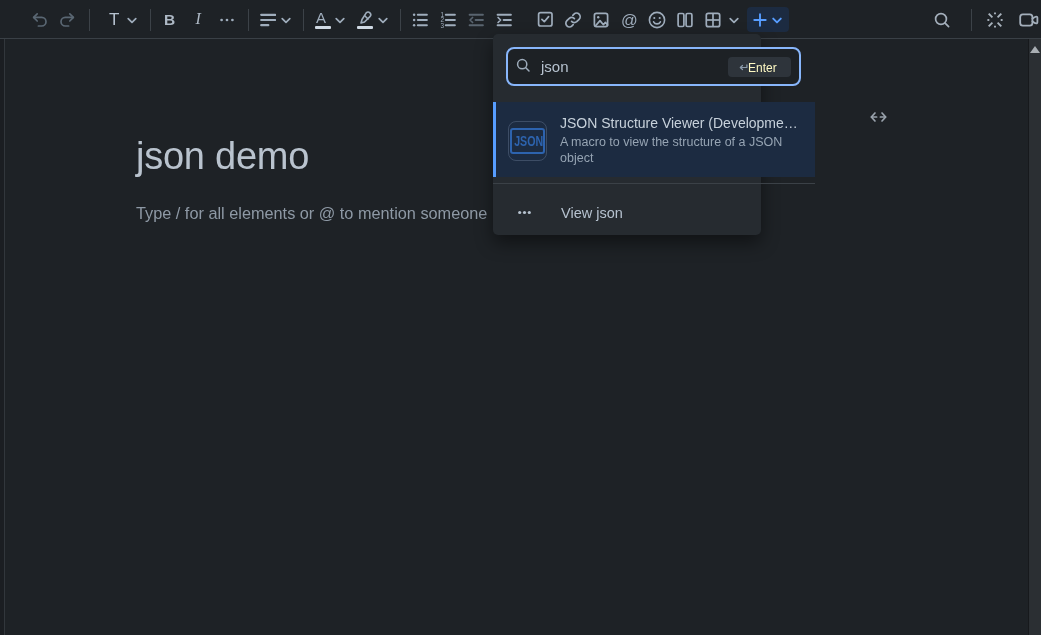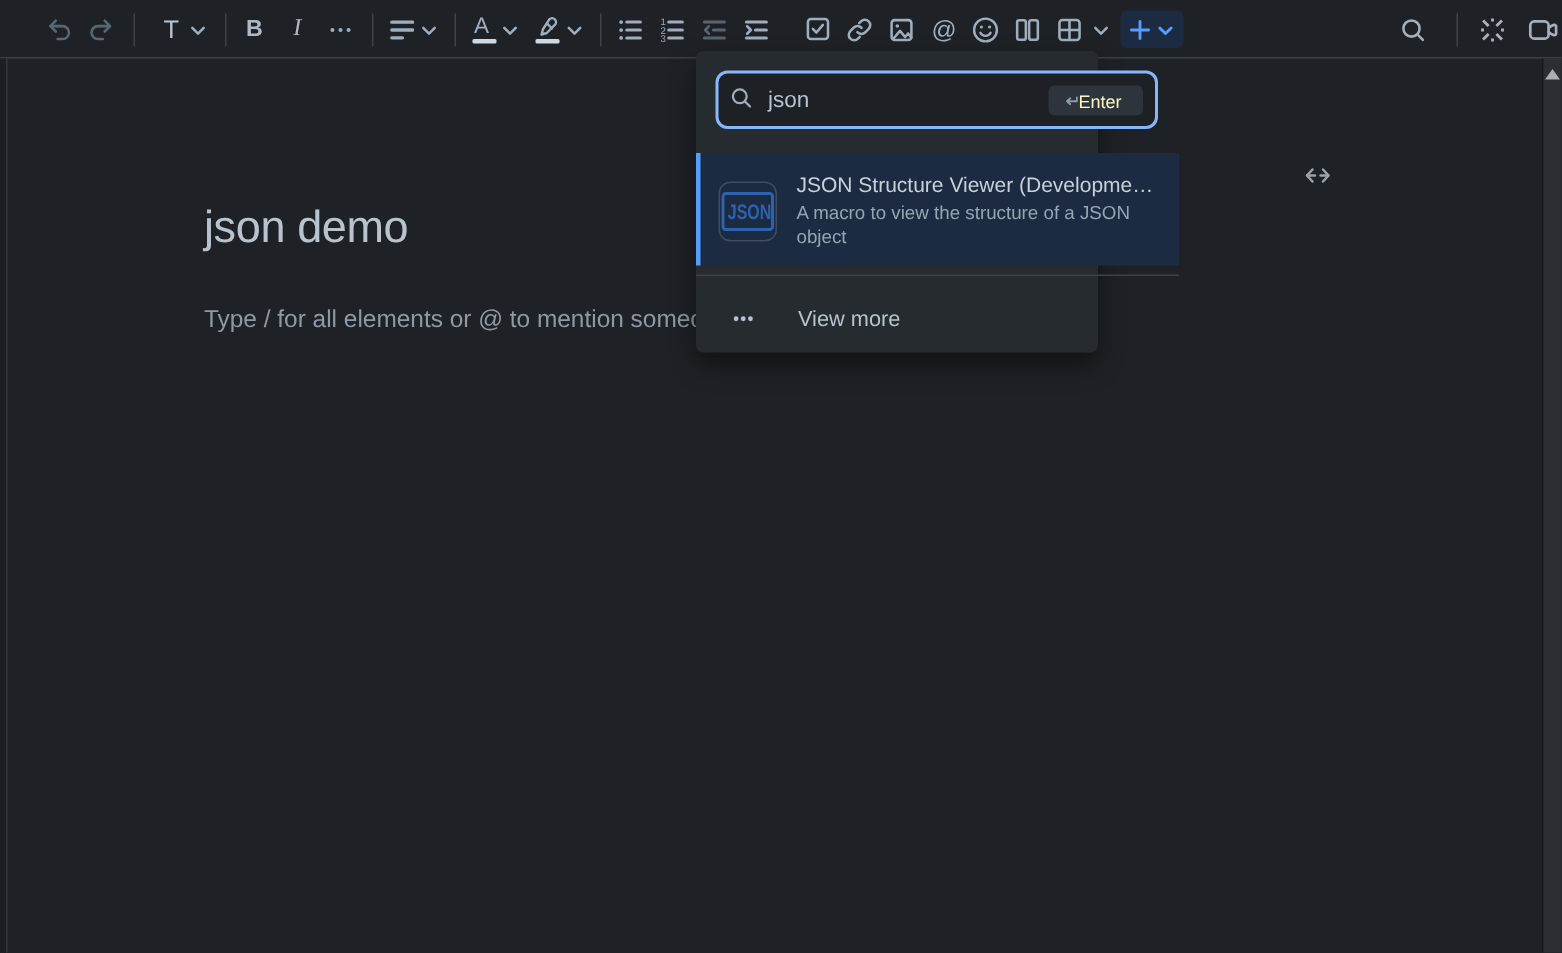--- a/index.html
+++ b/index.html
@@ -163,34 +163,34 @@
 </svg>
 
 <svg style="left:1017.5px;top:10px" width="24" height="20" viewBox="0 0 24 20" fill="none" stroke="#a4afbb" stroke-width="1.8" stroke-linejoin="round">
   <rect x="2.2" y="4.3" width="12.2" height="11.4" rx="2.6"></rect>
   <path d="M14.4 8.7 c3.3-2.9 5-2.6 5-.8 v4.2 c0 1.8-1.7 2.1-5-.8" stroke-linecap="round"></path>
 </svg>
 
 <div class="abs" style="left:4px;top:39px;width:1px;height:596px;background:#32373c;"></div>
 <div class="abs" style="left:0;top:39px;width:4px;height:596px;background:#1b1e22;"></div>
 
-<div class="abs" style="left:136px;top:135px;font-size:30px;color:#b9c3ce;letter-spacing:-0.25px;">json demo</div>
+<div class="abs" style="left:136px;top:135px;font-size:38px;color:#b9c3ce;letter-spacing:-0.25px;">json demo</div>
 <div class="abs" style="left:136px;top:204px;font-size:16.3px;color:#8e99a5;">Type / for all elements or @ to mention someone</div>
 
 <svg class="abs" style="left:868px;top:107px" width="21" height="20" viewBox="0 0 21 20" fill="none" stroke="#9aa3ad" stroke-width="1.7" stroke-linecap="round" stroke-linejoin="round">
   <path d="M7 6 L3.3 10 L7 14"></path>
     <path d="M3.6 10 H8.6"></path>
   <path d="M14 6 L17.7 10 L14 14"></path>
     <path d="M17.4 10 H12.4"></path>
 </svg>
 
 <div class="abs" style="left:1028px;top:39px;width:13px;height:596px;background:#2b2f33;border-left:1px solid #17191c;"></div>
 <div class="abs" style="left:1030px;top:46px;width:0;height:0;border-left:5px solid transparent;border-right:5px solid transparent;border-bottom:7px solid #a9aeb3;"></div>
 
-<div class="abs" id="popup" style="left:464px;top:34px;width:268px;height:201px;background:#262b30;border-radius:5px;box-shadow:0 8px 18px rgba(0,0,0,0.45);">
+<div class="abs" id="popup" style="left:493px;top:34px;width:268px;height:201px;background:#262b30;border-radius:5px;box-shadow:0 8px 18px rgba(0,0,0,0.45);">
 
   <div class="abs" style="left:13px;top:13px;width:295px;height:39px;background:#1d2125;border:2px solid #88b6fb;border-radius:8px;"></div>
   <svg style="left:22px;top:23px" width="17" height="17" viewBox="0 0 17 17" fill="none" stroke="#9fadbc" stroke-width="1.5" stroke-linecap="round">
     <circle cx="7.2" cy="7.2" r="4.6"></circle>
       <path d="M10.8 10.8 L14 14"></path>
   </svg>
   <div class="abs" style="left:48px;top:24px;font-size:15px;color:#b6c2cf;">json</div>
   <div class="abs" style="left:235px;top:23px;width:63px;height:20px;background:#2e343b;border-radius:4px;"></div>
   <svg style="left:245.5px;top:30px" width="9" height="8" viewBox="0 0 9 8" fill="none" stroke="#8c9bab" stroke-width="1.2" stroke-linecap="round" stroke-linejoin="round">
     <path d="M7.9 0.9 v2.6 H1.7"></path>
@@ -208,14 +208,14 @@
 
   <div class="abs" style="left:0;top:149px;width:322px;height:1px;background:#3b4147;"></div>
 
   <div class="abs" style="left:25px;top:172px;width:13px;height:13px;">
     <svg style="left:0;top:0" width="13" height="13" viewBox="0 0 13 13" fill="#b6c2cf">
       <circle cx="1.7" cy="6.5" r="1.6"></circle>
         <circle cx="6.5" cy="6.5" r="1.6"></circle>
         <circle cx="11.3" cy="6.5" r="1.6"></circle>
     </svg>
   </div>
-  <div class="abs" style="left:68px;top:171px;font-size:14.5px;color:#b6c2cf;">View more</div>
+  <div class="abs" style="left:68px;top:171px;font-size:14.5px;color:#b6c2cf;">View json</div>
 </div>
 
 </body></html>

